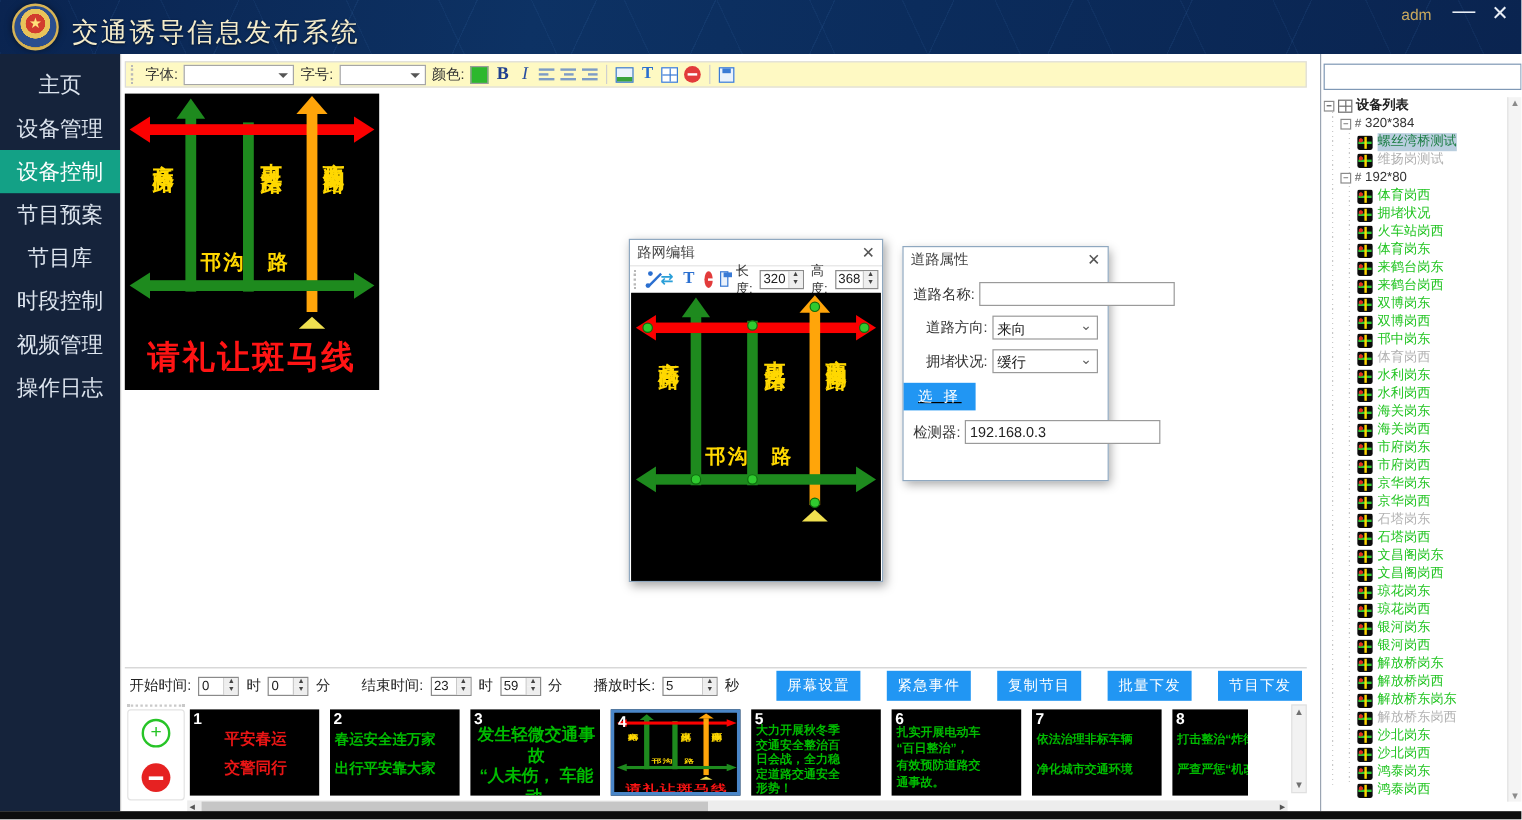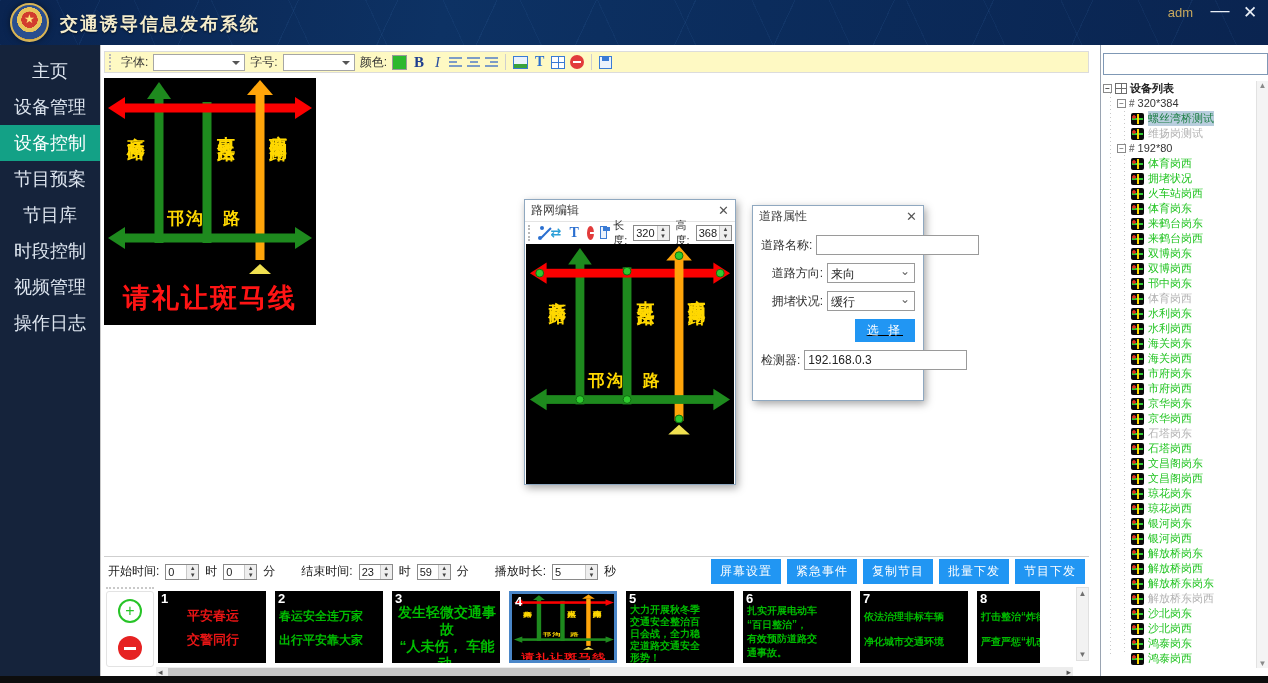--- a/index.html
+++ b/index.html
@@ -12,21 +12,21 @@
     background:linear-gradient(100deg,#0a2450 0%,#0d3264 35%,#0b2c5c 60%,#0a2450 100%); overflow:hidden; }
   .header .mesh { position:absolute; inset:0;
     background:
       repeating-linear-gradient(115deg, rgba(70,130,200,.10) 0 1px, transparent 1px 90px),
       repeating-linear-gradient(65deg, rgba(70,130,200,.08) 0 1px, transparent 1px 70px);
   }
   .logo { position:absolute; left:10px; top:3px; width:39px; height:39px; border-radius:50%;
     background:radial-gradient(circle at 50% 42%, #d23b2e 0 30%, #e8c35a 31% 46%, #2a4e8f 47% 72%, #caa23f 73% 100%);
     border:2px solid #d8b455; box-shadow:0 0 6px rgba(0,0,0,.5); }
   .logo .star { position:absolute; left:0; right:0; top:8px; text-align:center; color:#ffe27a; font-size:12px; line-height:12px; }
-  .app-title { position:absolute; left:60px; top:12px; font-size:18px; font-weight:bold; color:#f4eccb; letter-spacing:2px; text-shadow:0 1px 2px rgba(0,0,0,.6); }
+  .app-title { position:absolute; left:60px; top:12px; font-size:22px; font-weight:normal; color:#f4eccb; letter-spacing:2px; text-shadow:0 1px 2px rgba(0,0,0,.6); }
   .hdr-user { position:absolute; right:75px; top:5px; font-size:13px; color:#c8a85e; }
   .win-btn { position:absolute; top:2px; color:#e8eef6; font-size:17px; width:24px; text-align:center; cursor:pointer; }
   .win-min { right:36px; top:-1px; font-size:19px; }
   .win-close { right:6px; }
 
   
   .sidebar { position:absolute; left:0; top:45px; width:100px; height:631px; background:#15233b; }
   .side-item { height:36px; line-height:36px; text-align:center; color:#dde5ef; font-size:18px; cursor:pointer; }
   .side-item.active { background:#13a186; color:#fff; }
   .sidebar .pad { height:8px; }
@@ -88,21 +88,21 @@
   #signEdit { left:0; top:0; transform:scale(0.981,0.972); }
   .rn-dot { fill:#2fca2f; stroke:#0d6e0d; stroke-width:1; }
 
   #dlg-props { left:752px; top:205px; width:172px; height:196px; }
   .prop-row { display:flex; align-items:center; margin:8px 8px 0 8px; font-size:12px; color:#333; }
   .prop-row label { width:62px; text-align:right; margin-right:4px; white-space:nowrap; }
   .prop-input { flex:1; height:20px; border:1px solid #9a9a9a; background:#fff; font-size:12px; padding:0 3px; line-height:18px; color:#222; }
   .prop-select { flex:1; height:20px; border:1px solid #9a9a9a; background:#fff; position:relative; padding:2px 3px; font-size:12px; color:#222; }
   .prop-select:after { content:"⌄"; position:absolute; right:4px; top:0px; color:#666; font-size:12px; }
   .btn-blue { background:#2196f3; color:#fff; border:none; font-size:12px; padding:3px 12px; cursor:pointer; letter-spacing:3px; }
-  .props-select-row { display:flex; justify-content:flex-end; margin:8px 8px 0 0;text-decoration:underline; }
+  .props-select-row { display:flex; justify-content:flex-start; margin:8px 8px 0 0;text-decoration:underline; }
   .props-confirm-row { display:flex; justify-content:center; margin-top:14px; }
 
   
   .timebar { position:absolute; left:3px; top:511px; right:8px; height:30px; border-top:1px solid #cfcfcf;
     display:flex; align-items:center; gap:6px; font-size:12px; color:#222; padding:0 4px; background:#fff; }
   .timebar .gap { width:14px; }
   .timebar .grow { flex:1; }
   .timebar .btn-blue { padding:4px 9px; letter-spacing:1px; }
 
   
@@ -287,21 +287,21 @@
       <span>播放时长:</span>
       <span class="spin" style="width:46px">
           <span class="val" style="flex:1">5</span>
           <span class="btns">
             <span>▲</span>
             <span>▼</span>
           </span>
         </span>
       <span>秒</span>
       <span class="grow"></span>
-      <span id="timebarButtons" style="display:flex;gap:6px;">
+      <span id="timebarButtons" style="display:flex;gap:22px;">
           <button class="btn-blue">屏幕设置</button>
           <button class="btn-blue">紧急事件</button>
           <button class="btn-blue">复制节目</button>
           <button class="btn-blue">批量下发</button>
           <button class="btn-blue">节目下发</button>
         </span>
     </div>
 
     <div class="thumbzone">
       <div class="thumb-dots"></div>

